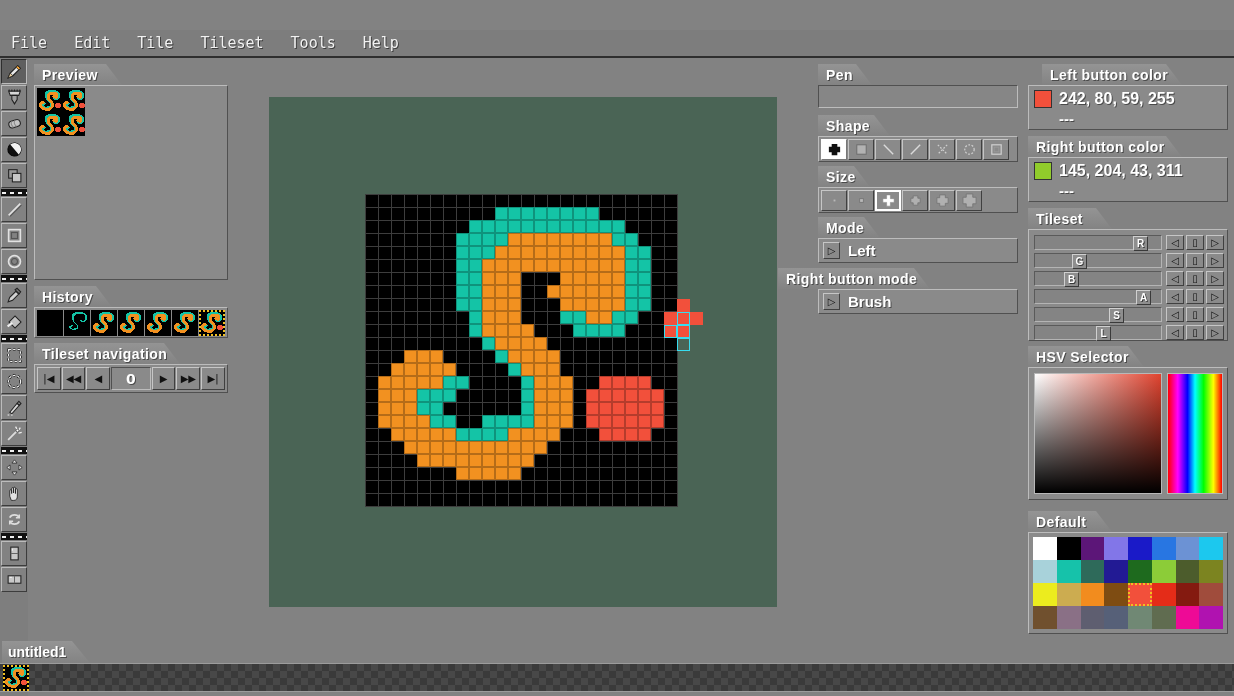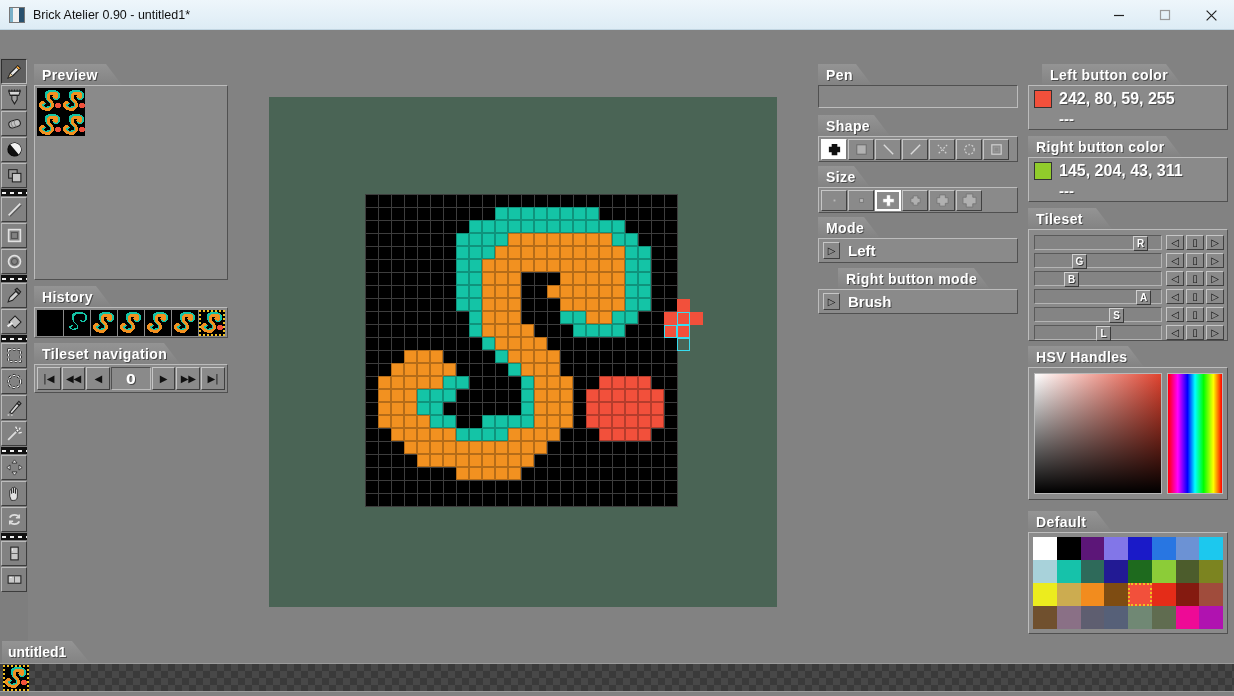--- a/index.html
+++ b/index.html
@@ -101,40 +101,29 @@
     position:absolute; left:0; top:663px; width:1234px; height:29px;
     background:conic-gradient(#484848 25%, #3a3a3a 0 50%, #484848 0 75%, #3a3a3a 0);
     background-size:14px 14px; border-top:1px solid #9c9c9c; border-bottom:1px solid #9c9c9c;
   }
 </style>
 </head>
 <body>
 
 <div id="app">
 
-  <div id="titlebar">
-    <div id="app-icon"></div>
-    <span id="title-text">Brick Atelier 0.90 - untitled1*</span>
-    <div class="win-btn" style="left:1096px">
-      <svg width="12" height="12" viewBox="0 0 12 12">
-          <path d="M1 6.5 H11" stroke="#222" stroke-width="1.2"></path>
-        </svg>
+
+  <div id="menubar">
+      <div class="menu-item">File</div>
+      <div class="menu-item">Edit</div>
+      <div class="menu-item">Tile</div>
+      <div class="menu-item">Tileset</div>
+      <div class="menu-item">Tools</div>
+      <div class="menu-item">Help</div>
     </div>
-    <div class="win-btn" style="left:1142px">
-      <svg width="12" height="12" viewBox="0 0 12 12">
-          <rect x="1.5" y="1.5" width="9" height="9" fill="none" stroke="#9a9a9a" stroke-width="1.2"></rect>
-        </svg>
-    </div>
-    <div class="win-btn" style="left:1188px">
-      <svg width="13" height="13" viewBox="0 0 12 12">
-          <path d="M1.5 1.5 L10.5 10.5 M10.5 1.5 L1.5 10.5" stroke="#222" stroke-width="1.1"></path>
-        </svg>
-    </div>
-  </div>
-
 
   <div id="toolbar">
       <div class="tool-btn selected">
         <svg viewBox="0 0 16 16">
           <path d="M2 14 L4 9.5 L11 2.5 L13.5 5 L6.5 12 Z" fill="#e8e8e8" stroke="#1a1a1a"></path>
           <path d="M11 2.5 L13.5 5 L12 6.5 L9.5 4 Z" fill="#f0a030" stroke="#1a1a1a" stroke-width="0.7"></path>
           <path d="M2 14 L4 9.5 L6.5 12 Z" fill="#f4d9a8" stroke="#1a1a1a" stroke-width="0.7"></path>
         </svg>
       </div>
       <div class="tool-btn">
@@ -647,21 +636,21 @@
         </svg>
       </div>
     </div>
 
   <div class="panel-header" style="left:818px;top:217px;width:62px">Mode</div>
   <div class="panel-box" style="left:818px;top:238px;width:200px;height:25px;display:flex;align-items:center;padding-left:4px">
     <span class="mini-btn" style="width:17px;height:17px;font-size:10px">▷</span>
     <span class="white-text" style="margin-left:8px;font-size:15px;font-weight:bold">Left</span>
   </div>
 
-  <div class="panel-header" style="left:838px;top:268px;width:152px">Right button mode</div>
+  <div class="panel-header" style="left:778px;top:268px;width:152px">Right button mode</div>
   <div class="panel-box" style="left:818px;top:289px;width:200px;height:25px;display:flex;align-items:center;padding-left:4px">
     <span class="mini-btn" style="width:17px;height:17px;font-size:10px">▷</span>
     <span class="white-text" style="margin-left:8px;font-size:15px;font-weight:bold">Brush</span>
   </div>
 
   <div class="panel-header" style="left:1042px;top:64px;width:140px">Left button color</div>
   <div class="panel-box" style="left:1028px;top:85px;width:200px;height:45px">
     <div style="position: absolute; left: 5px; top: 4px; width: 18px; height: 18px; border: 1px solid rgb(51, 51, 51); background: rgb(242, 80, 59);" id="lbc-swatch"></div>
     <span class="white-text" style="position:absolute;left:30px;top:4px;font-size:16px;font-weight:bold">242, 80, 59, 255</span>
     <span class="white-text" style="position:absolute;left:30px;top:24px;font-size:15px;font-weight:bold">---</span>
@@ -719,21 +708,21 @@
       <div class="slider-row">
         <div class="slider-track">
           <div class="slider-handle" style="left: 61px;">L</div>
         </div>
         <div class="mini-btn handle-btn" style="left: 132px;">◁</div>
         <div class="mini-btn handle-btn" style="left: 152px;">▯</div>
         <div class="mini-btn handle-btn" style="left: 172px;">▷</div>
       </div>
     </div>
 
-  <div class="panel-header" style="left:1028px;top:346px;width:116px">HSV Handles</div>
+  <div class="panel-header" style="left:1028px;top:346px;width:116px">HSV Selector</div>
   <div class="panel-box" style="left:1028px;top:367px;width:200px;height:133px">
     <div id="sv-square" style="position: absolute; left: 5px; top: 5px; width: 128px; height: 121px; border: 1px solid rgb(184, 184, 184); background: linear-gradient(rgba(0, 0, 0, 0), rgb(0, 0, 0)), linear-gradient(to right, rgb(255, 255, 255), rgb(224, 67, 47));"></div>
     <div id="hue-bar" style="position:absolute;left:138px;top:5px;width:56px;height:121px;border:1px solid #b8b8b8;background:linear-gradient(to right,#f00 0%,#f0f 18%,#00f 36%,#0ff 50%,#0f0 66%,#ff0 84%,#f00 100%)"></div>
   </div>
 
   <div class="panel-header" style="left:1028px;top:511px;width:84px">Default</div>
   <div class="panel-box" style="left:1028px;top:532px;width:200px;height:102px">
     <div id="palette-grid" style="position:absolute;left:4px;top:4px;width:190px;height:92px">
         <div class="swatch" style="left: 0px; top: 0px; background: rgb(255, 255, 255);"></div>
         <div class="swatch" style="left: 23.75px; top: 0px; background: rgb(0, 0, 0);"></div>

